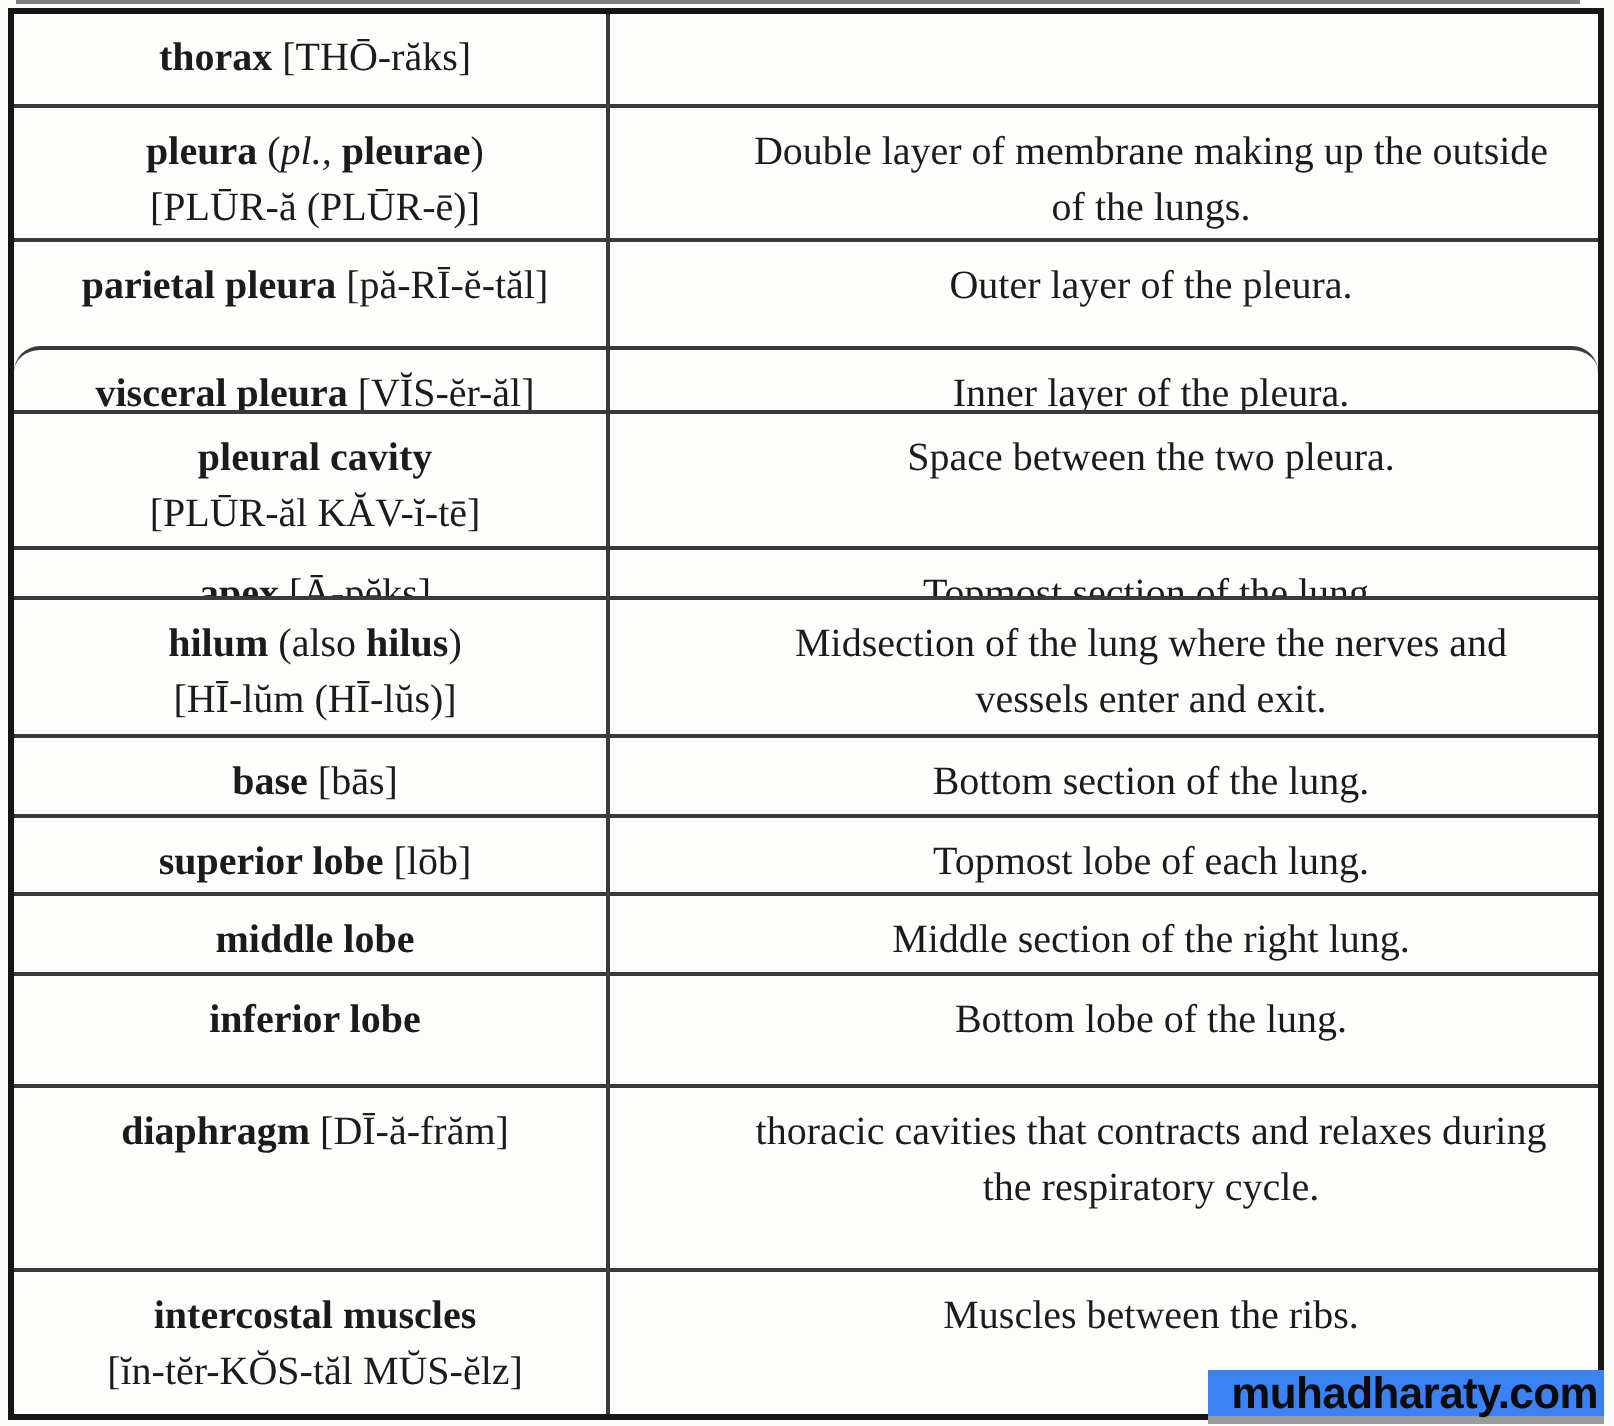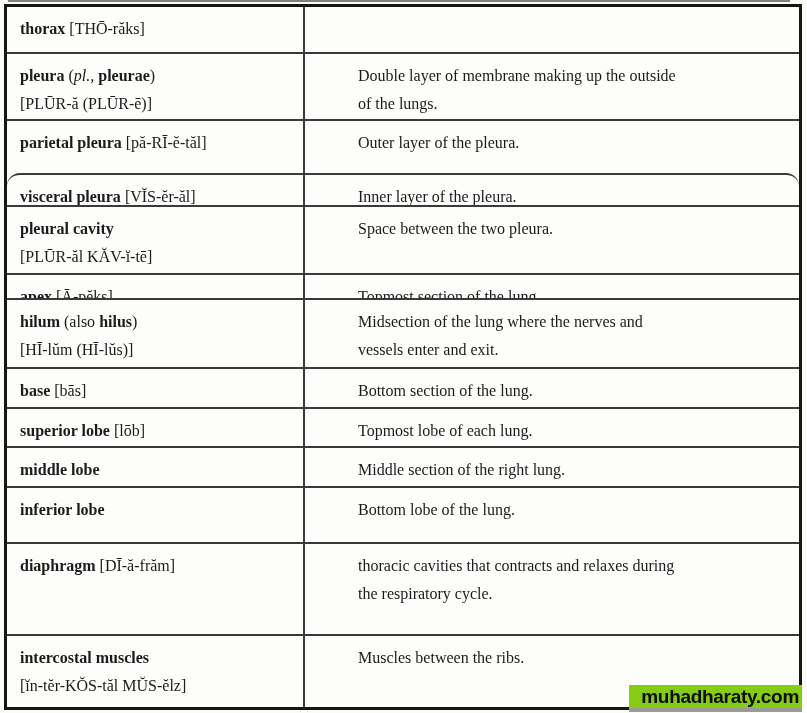--- a/index.html
+++ b/index.html
@@ -26,37 +26,37 @@
   .row:nth-child(4){height:32px;border-radius:13px;}
   .row:nth-child(5){height:69px;}
   .row:nth-child(6){height:26px;}
   .row:nth-child(7){height:70px;}
   .row:nth-child(8){height:40px;}
   .row:nth-child(9){height:40px;}
   .row:nth-child(10){height:41px;}
   .row:nth-child(11){height:56px;}
   .row:nth-child(12){height:94px;}
   .row:nth-child(13){height:74px;}
-  .cell{box-sizing:border-box;font-size:16px;line-height:28px;}
+  .cell{box-sizing:border-box;font-size:20px;line-height:28px;text-align:center;}
   .term-cell{
     width:298px;flex:0 0 298px;border-right:2px solid #3a3a3a;
     padding:8px 8px 2px 13px;
   }
   .def-cell{flex:1;padding:8px 6px 2px 17px;}
   .line{white-space:nowrap;}
   .seg-b{font-weight:bold;}
   .seg-i{font-style:italic;}
   .seg-r{font-weight:normal;font-style:normal;}
   .watermark{
     position:absolute;right:5px;bottom:1px;
-    background:#84cc16;
+    background:#3b82f6;
     padding:1px 3px 1px 12px;
     border-bottom:4px solid #9b9b9b;
     font-family:"Liberation Sans","DejaVu Sans",sans-serif;
-    font-weight:bold;font-size:19px;line-height:21px;
+    font-weight:bold;font-size:22px;line-height:21px;
     letter-spacing:-0.3px;color:#0b0b0b;
   }
 </style>
 </head>
 <body>
 
 <div class="artifact-top"></div>
 
 <div class="terms-table">
   <div class="row">

